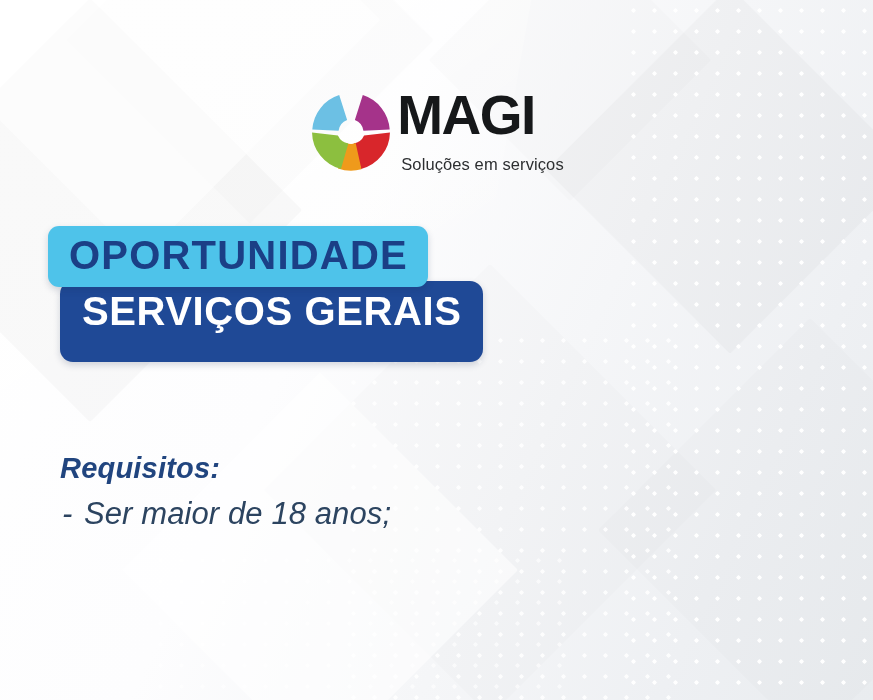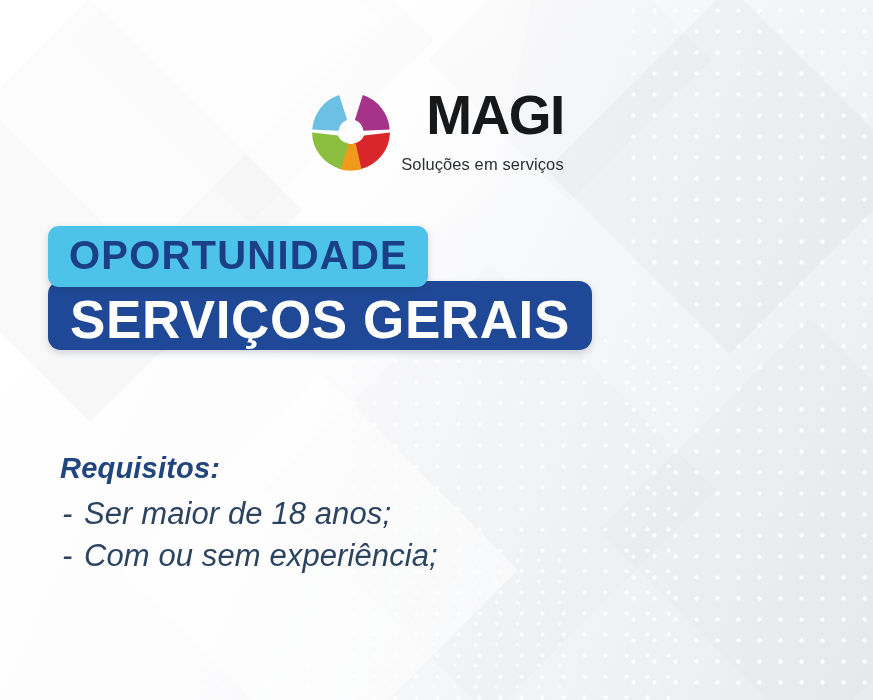--- a/index.html
+++ b/index.html
@@ -95,21 +95,21 @@
   #logo-star {
     width: 84px;
     height: 84px;
     flex: 0 0 auto;
     display: block;
     margin-top: 2px;
   }
   #logo-text {
     display: flex;
     flex-direction: column;
-    align-items: flex-end;
+    align-items: flex-start;
     line-height: 1;
   }
   #brand-name {
     font-family: "Liberation Sans", sans-serif;
     font-weight: 700;
     font-size: 55px;
     letter-spacing: -1.5px;
     color: #16181a;
     line-height: 0.92;
   }
@@ -160,27 +160,28 @@
     padding: 7px 22px 11px 22px;
     border-radius: 13px;
     position: relative;
     z-index: 2;
     margin-top: -4px;
   }
 
   #band-servicos {
     background: #1f4996;
     color: #ffffff;
-    font-size: 53px;
+    font-size: 40px;
     letter-spacing: 0.6px;
-    padding: 8px 22px 0 22px;
+    padding: 8px 22px 28px 22px;
     border-radius: 13px;
     position: relative;
     z-index: 1;
     margin-top: -6px;
+    margin-left: 12px;
   }
 
   .band-row { display: block; }
 
   
   #requisitos {
     position: absolute;
     left: 60px;
     top: 452px;
     width: 700px;
@@ -264,18 +265,15 @@
       <span class="band" id="band-servicos">SERVIÇOS GERAIS</span>
     </div>
   </div>
 
   <div id="requisitos">
     <div id="requisitos-title">Requisitos:</div>
 
     <div class="req-item">
       <span class="req-dash">-</span><span>Ser maior de 18 anos;</span>
     </div>
-    <div class="req-item">
-      <span class="req-dash">-</span><span>Com ou sem experiência;</span>
-    </div>
   </div>
 
 </div>
 
 </body></html>

